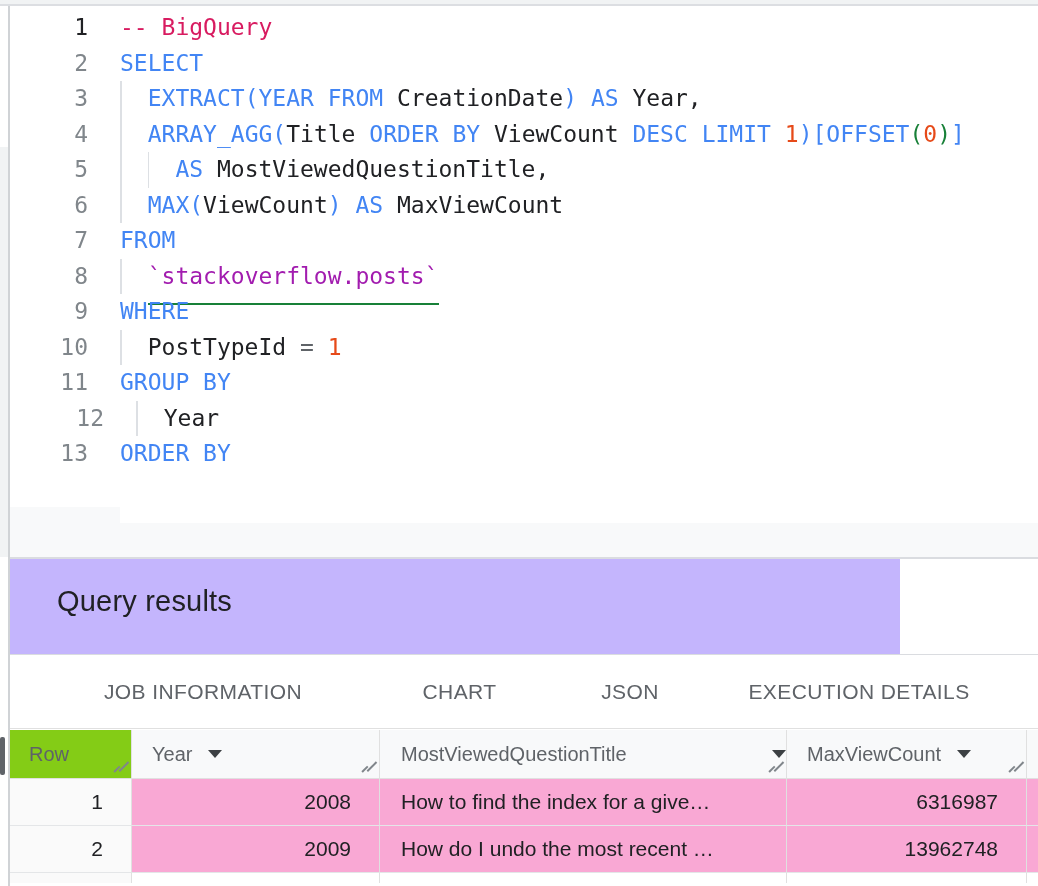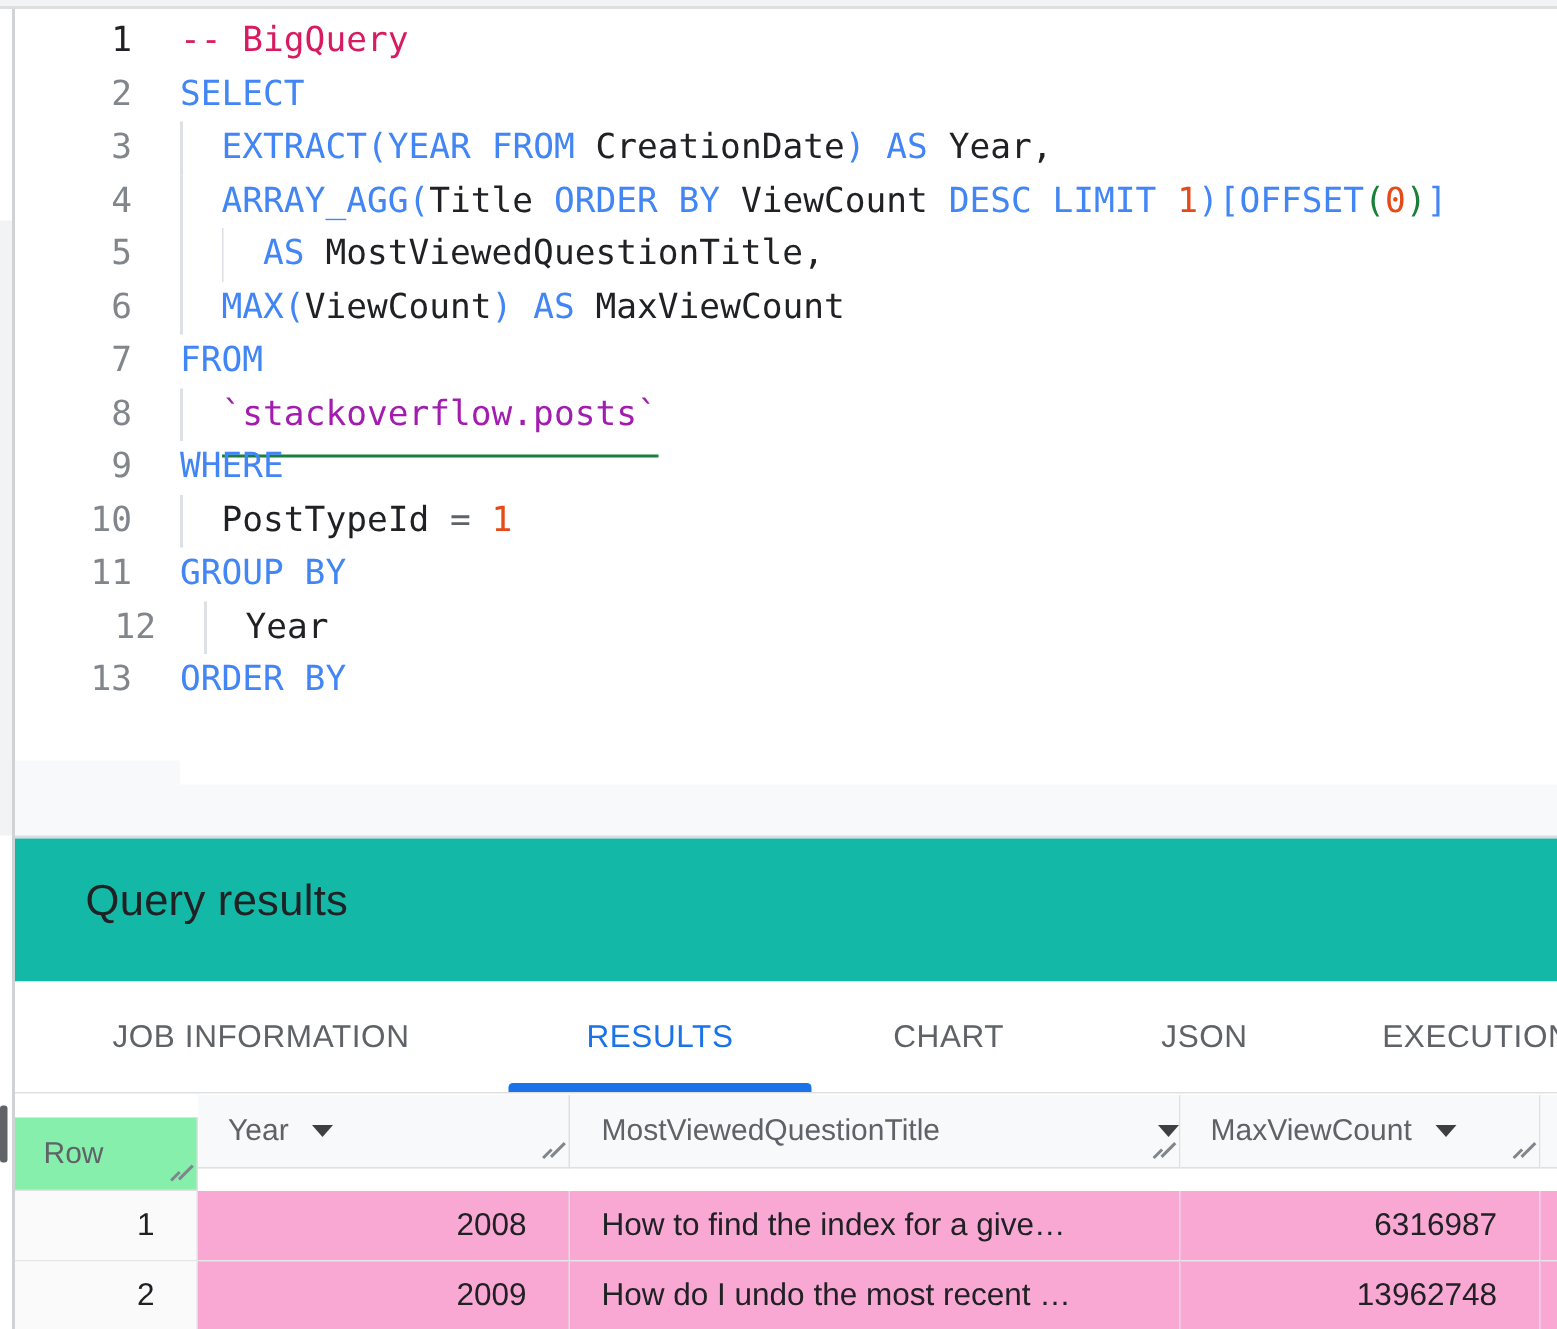--- a/index.html
+++ b/index.html
@@ -30,47 +30,47 @@
   .tk-nm{color:#e64a19;}
   .tk-g{color:#188038;}
   .tk-op{color:#5f6368;}
   .tk-gl{color:#a21caf;border-bottom:2px solid #188038;padding-bottom:14px;}
 
   .gutter-tail{position:absolute;left:9px;top:507px;width:111px;height:16px;background:#f8f9fa;}
   .editor-gap{position:absolute;left:9px;top:523px;width:1029px;height:34px;background:#f8f9fa;}
   .divider1{position:absolute;left:0;top:557px;width:1038px;height:2px;background:#dadce0;}
 
   
-  .results-header{position:absolute;left:0;top:559px;width:1038px;height:95px;background:#14b8a6;}
+  .results-header{position:absolute;left:0;top:559px;width:900px;height:95px;background:#c4b5fd;}
   .results-header h1{margin:0;padding:26px 0 0 57px;font-size:29px;font-weight:400;color:#202124;
                      letter-spacing:0.2px;}
   .divider2{position:absolute;left:0;top:654px;width:1038px;height:1px;background:#dadce0;}
 
   
   .tabbar{position:absolute;left:0;top:655px;width:1038px;height:74px;display:flex;align-items:stretch;
-          padding-left:9px;box-sizing:border-box;border-bottom:1px solid #e0e0e0;background:#fff;}
+          padding-left:9px;box-sizing:border-box;border-bottom:1px solid #e0e0e0;background:#fff;justify-content:center;}
   .tab{position:relative;display:flex;align-items:center;justify-content:center;height:100%;
        font-size:21px;font-weight:500;letter-spacing:0.4px;color:#5f6368;white-space:nowrap;cursor:pointer;}
   .tab.active{color:#1a73e8;}
   .tab.active .tab-underline{position:absolute;left:0;right:0;bottom:0;height:6px;background:#1a73e8;
        border-radius:3px 3px 0 0;}
 
   
   .rtable{position:absolute;left:9px;top:730px;width:1029px;}
   .trow{display:grid;grid-template-columns:123px 248px 407px 240px 11px;}
   .hrow .cell{height:49px;background:#f8f9fa;border-bottom:1px solid #e0e0e0;color:#5f6368;
               font-size:20px;font-weight:500;display:flex;align-items:center;position:relative;
               box-sizing:border-box;}
   .drow .cell{height:47px;background:#f9a8d4;border-bottom:1px solid #e4e6e8;font-size:21px;color:#202124;
               display:flex;align-items:center;box-sizing:border-box;}
   .prow .cell{height:10px;background:#fff;box-sizing:border-box;}
   .cell{border-right:1px solid #e0e0e0;overflow:hidden;}
   .cell:last-child{border-right:none;}
   .cell.rowcol{background:#fafafa;}
-  .hrow .cell.rowcol{background:#86efac;margin-top:15px;}
+  .hrow .cell.rowcol{background:#84cc16;}
   .al-right{justify-content:flex-end;padding-right:28px;}
   .al-left{justify-content:space-between;padding-left:21px;}
   .hrow .al-right{justify-content:flex-start;padding-left:20px;padding-right:0;}
   .sort-arrow{width:0;height:0;border-left:7px solid transparent;border-right:7px solid transparent;
               border-top:8px solid #3c4043;margin-left:16px;display:inline-block;}
   .resize-handle{position:absolute;right:5px;bottom:5px;width:14px;height:13px;cursor:col-resize;}
   .resize-handle i{position:absolute;width:1.5px;background:#80868b;transform:rotate(45deg);display:block;}
   .resize-handle i.l1{right:2px;top:0;height:13px;}
   .resize-handle i.l2{right:9px;top:5px;height:8px;}
 </style>
@@ -101,24 +101,20 @@
   <div class="divider1"></div>
 
   <div class="results-header">
     <h1>Query results</h1>
   </div>
   <div class="divider2"></div>
 
   <div class="tabbar" id="tabbar">
       <div class="tab" style="width: 330px; flex: 0 0 auto;">
         <span>JOB INFORMATION</span>
-      </div>
-      <div class="tab active" style="width: 202px; flex: 0 0 auto;">
-        <span>RESULTS</span>
-        <span class="tab-underline"></span>
       </div>
       <div class="tab" style="width: 183px; flex: 0 0 auto;">
         <span>CHART</span>
       </div>
       <div class="tab" style="width: 158px; flex: 0 0 auto;">
         <span>JSON</span>
       </div>
       <div class="tab" style="width: 300px; flex: 0 0 auto;">
         <span>EXECUTION DETAILS</span>
       </div>

